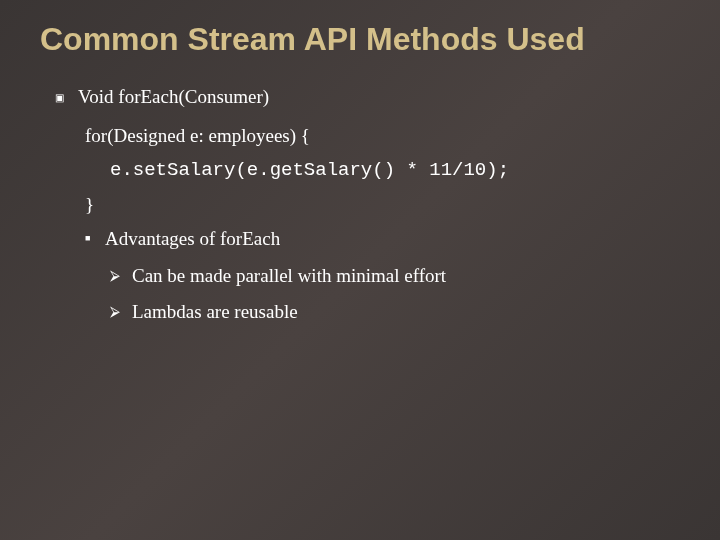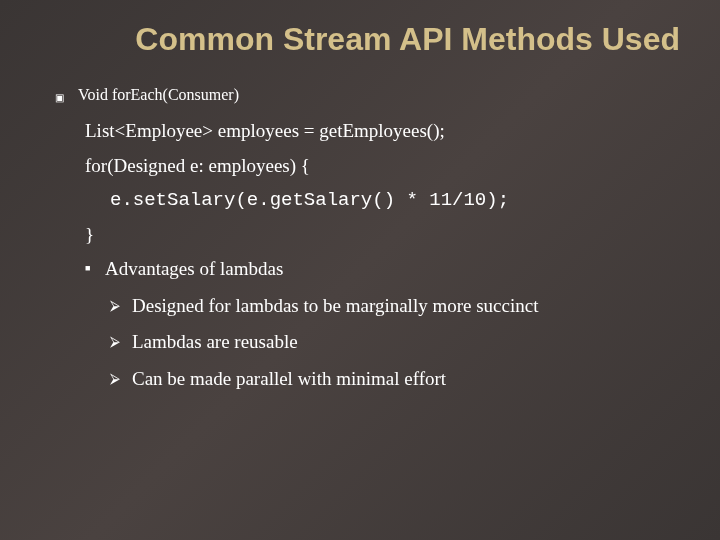--- a/index.html
+++ b/index.html
@@ -19,30 +19,30 @@
     }
     .slide {
       width: 100%;
       height: 100%;
       padding: 20px 40px;
     }
     .title {
       color: #d4c08a;
       font-size: 32px;
       font-weight: bold;
-      text-align: right;
+      text-align: left;
       font-family: 'Trebuchet MS', Verdana, sans-serif;
       margin-bottom: 25px;
       line-height: 1.2;
     }
     .content {
       padding-left: 20px;
     }
     .level1 {
-      font-size: 16px;
+      font-size: 19px;
       margin-bottom: 10px;
       padding-left: 18px;
       position: relative;
       line-height: 1.5;
     }
     .level1::before {
       content: "▣";
       position: absolute;
       left: -5px;
       font-size: 10px;
@@ -93,22 +93,20 @@
       color: #ffffff;
     }
   </style>
 </head>
 <body>
 
 <div class="slide">
   <div class="title">Common Stream API Methods Used</div>
   <div class="content">
     <div class="level1">Void forEach(Consumer)</div>
-    <div class="code-line">List&lt;Employee&gt; employees = getEmployees();</div>
     <div class="code-line">for(Designed e: employees) {</div>
     <div class="code-indent">e.setSalary(e.getSalary() * 11/10);</div>
     <div class="code-line">}</div>
-    <div class="level2">Advantages of lambdas</div>
-    <div class="level3">Designed for lambdas to be marginally more succinct</div>
+    <div class="level2">Advantages of forEach</div>
+    <div class="level3">Can be made parallel with minimal effort</div>
     <div class="level3">Lambdas are reusable</div>
-    <div class="level3">Can be made parallel with minimal effort</div>
   </div>
 </div>
 
 </body></html>

